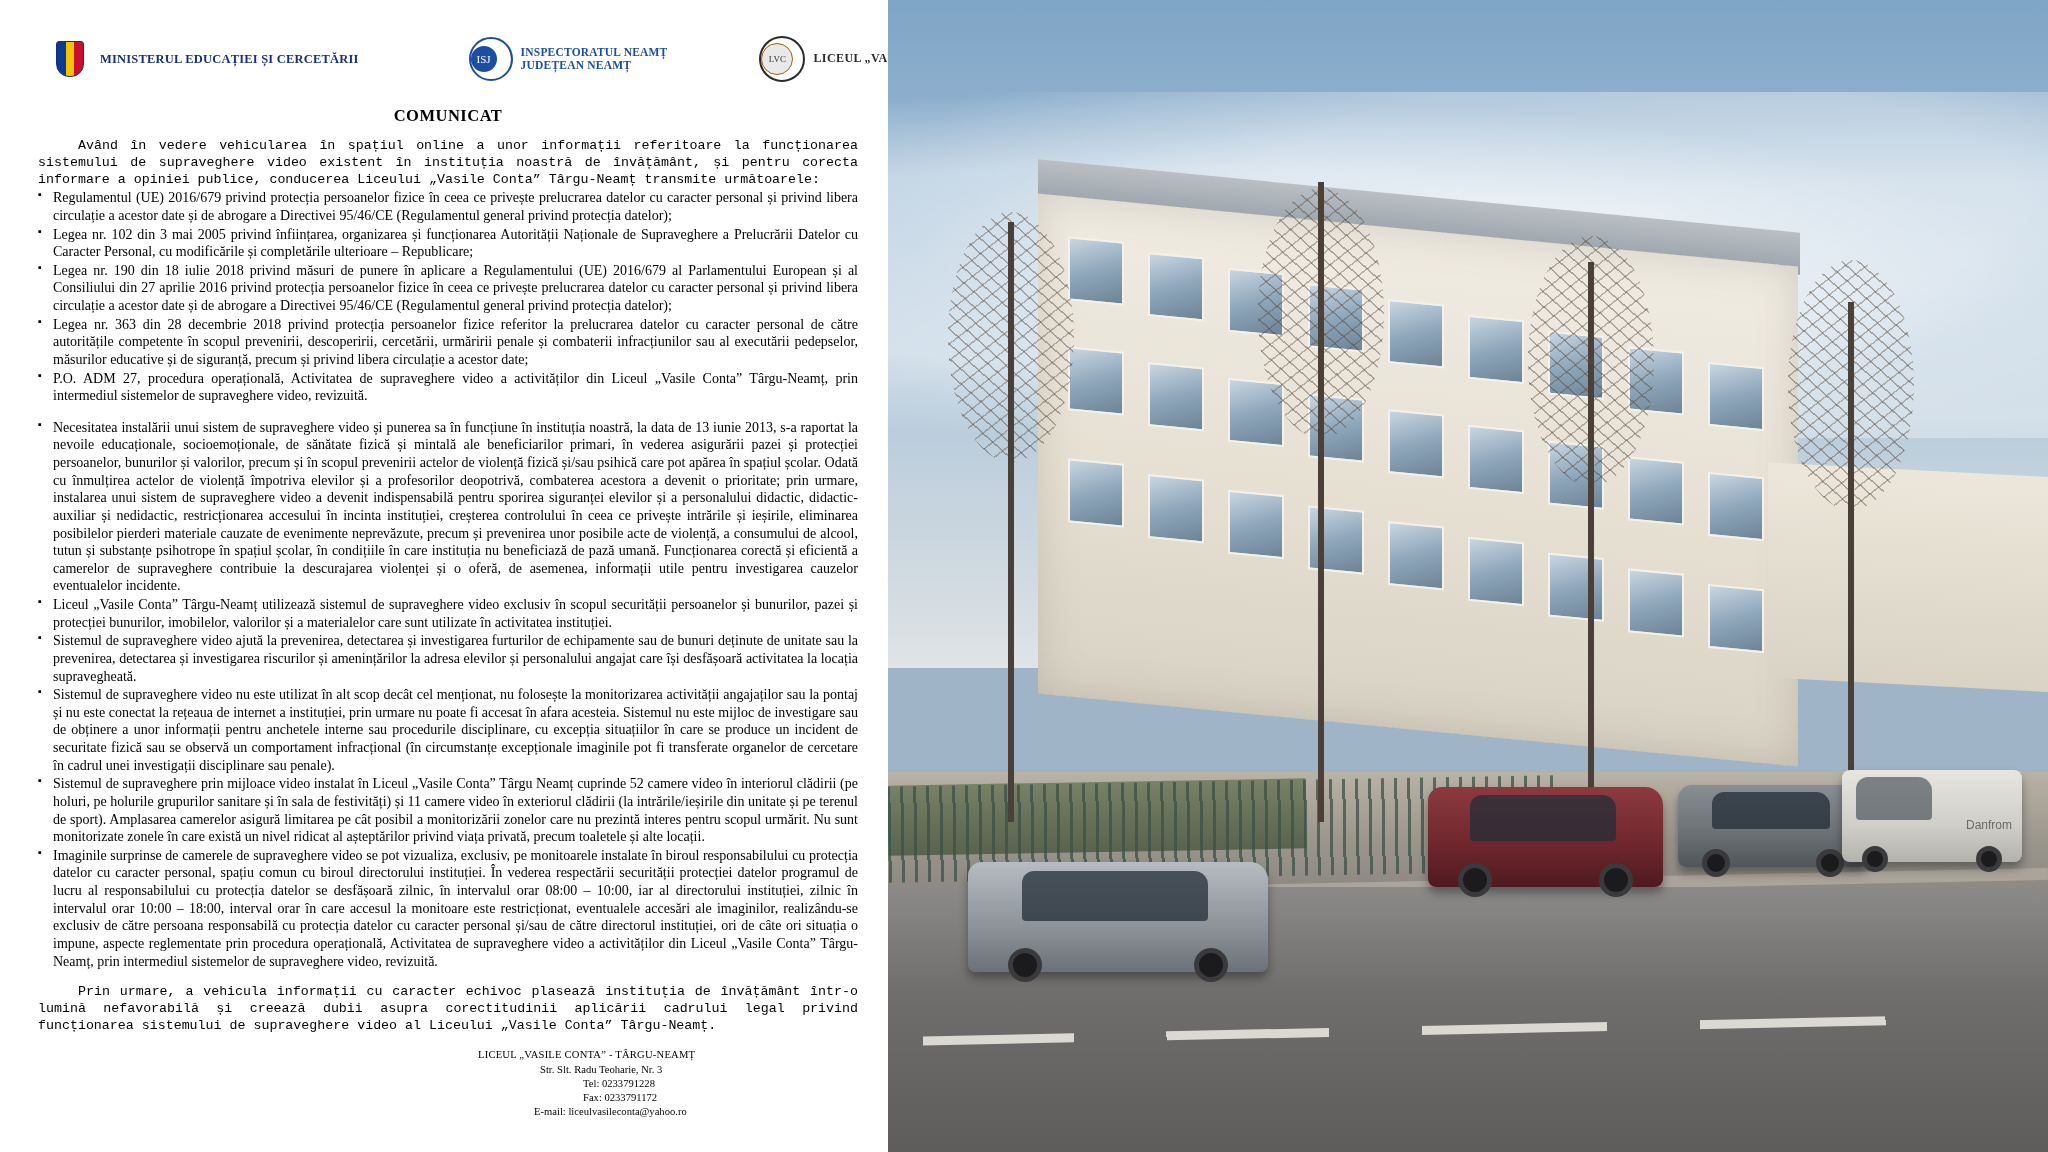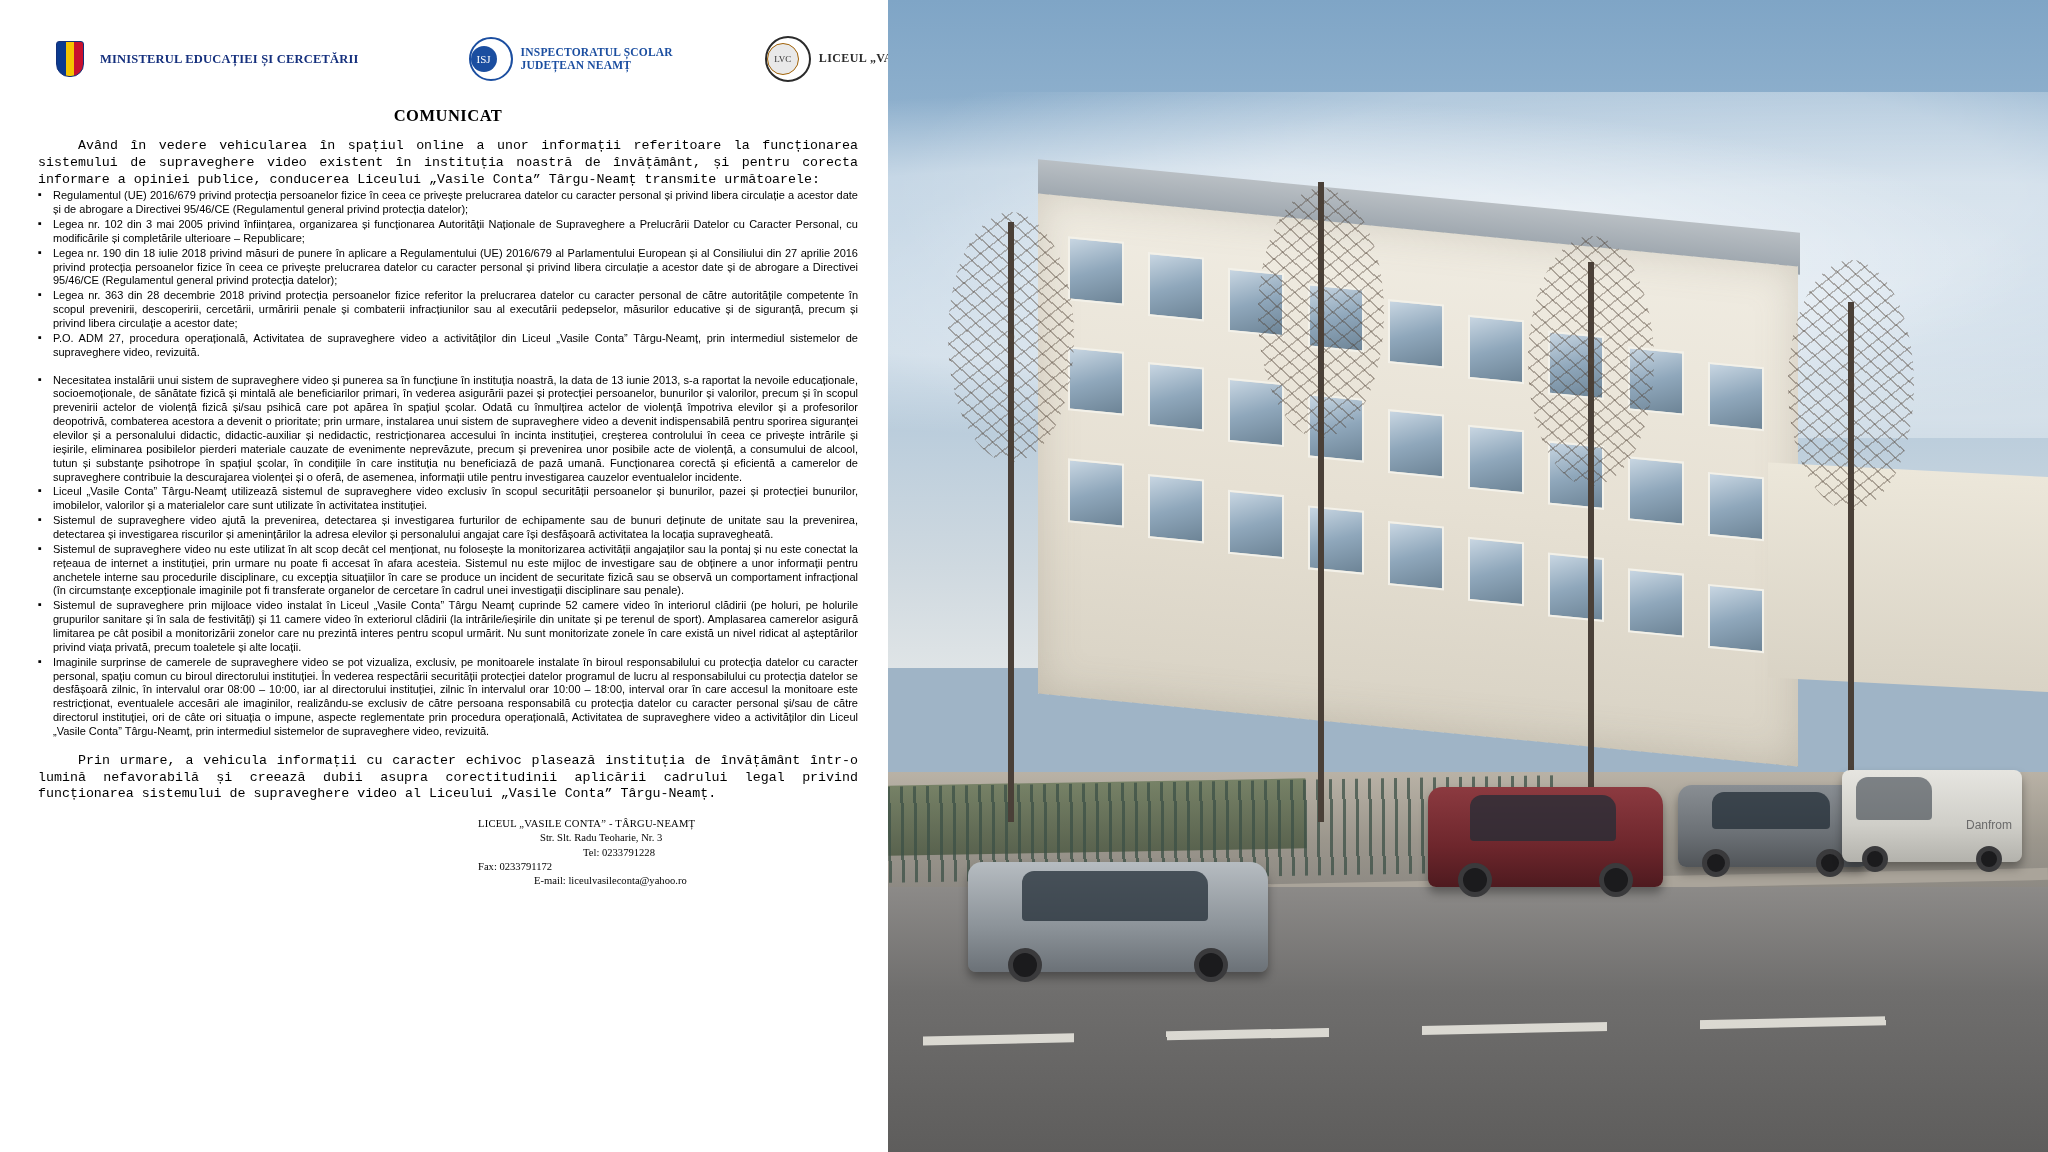--- a/index.html
+++ b/index.html
@@ -143,26 +143,26 @@
   .para.indent { text-indent: 40px; }
   .para.indent-sm { text-indent: 26px; }
 
   ul.bullets {
     list-style: none;
     margin: 0;
     padding: 0;
   }
   ul.bullets li {
     position: relative;
-    font-size: 11px;
+    font-size: 14px;
     line-height: 1.26;
     text-align: justify;
     padding-left: 15px;
     margin-bottom: 1px;
-    font-family: Liberation Sans, sans-serif;
+    font-family: Liberation Serif, serif;
   }
   ul.bullets li::before {
     content: "\25AA";
     position: absolute;
     left: 0;
     top: -1px;
     font-size: 11px;
   }
   .spacer-12 { height: 13px; }
 
@@ -321,21 +321,21 @@
         <div class="logo-text">
           <span class="l1">MINISTERUL EDUCAȚIEI ȘI CERCETĂRII</span>
         </div>
       </div>
 
       <div class="logo-block logo-isj">
         <div class="crest crest-isj">
           <div class="inner">ISJ</div>
         </div>
         <div class="logo-text">
-          <span class="l1">INSPECTORATUL ȘCOLAR</span>
+          <span class="l1">INSPECTORATUL NEAMȚ</span>
           <span class="l2">JUDEȚEAN NEAMȚ</span>
         </div>
       </div>
 
       <div class="logo-block logo-liceu">
         <div class="crest crest-liceu">
           <div class="inner">LVC</div>
         </div>
         <div class="logo-text">
           <span class="l1">LICEUL „VASILE CONTA”</span>
@@ -368,21 +368,21 @@
     </ul>
 
     <div class="spacer-12"></div>
 
     <p class="para indent">Prin urmare, a vehicula informații cu caracter echivoc plasează instituția de învățământ într-o lumină nefavorabilă și creează dubii asupra corectitudinii aplicării cadrului legal privind funcționarea sistemului de supraveghere video al Liceului „Vasile Conta” Târgu-Neamț.</p>
 
     <div class="signature">
       <div class="line1">LICEUL „VASILE CONTA” - TÂRGU-NEAMȚ</div>
       <div class="ctr" style="margin-left:62px">Str. Slt. Radu Teoharie, Nr. 3</div>
       <div class="ctr" style="margin-left:105px">Tel: 0233791228</div>
-      <div class="ctr" style="">Fax: 0233791172</div>
+      <div class="ctr" style="margin-left:105px">Fax: 0233791172</div>
       <div class="ctr" style="margin-left:56px">E-mail: liceulvasileconta@yahoo.ro</div>
     </div>
 
   </div>
 
   <div class="photo">
     <div class="sky"></div>
     <div class="sky-clouds"></div>
 
     <div class="building-roof"></div>

